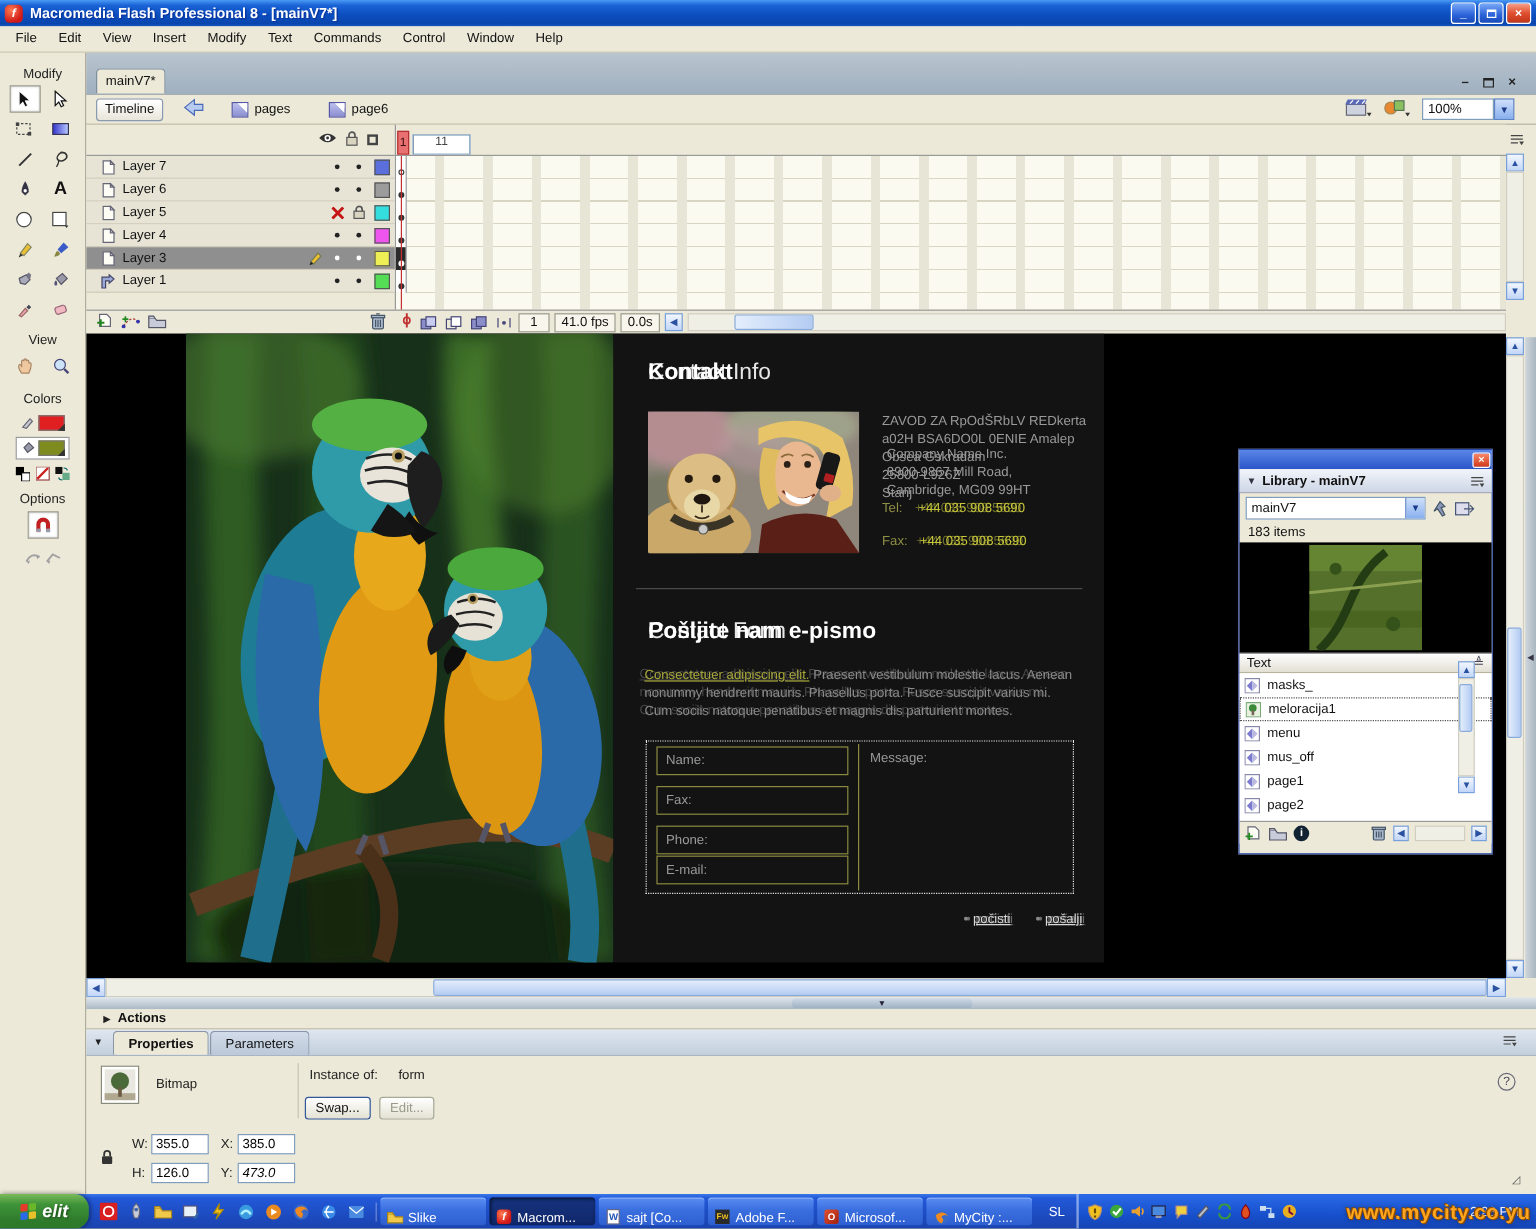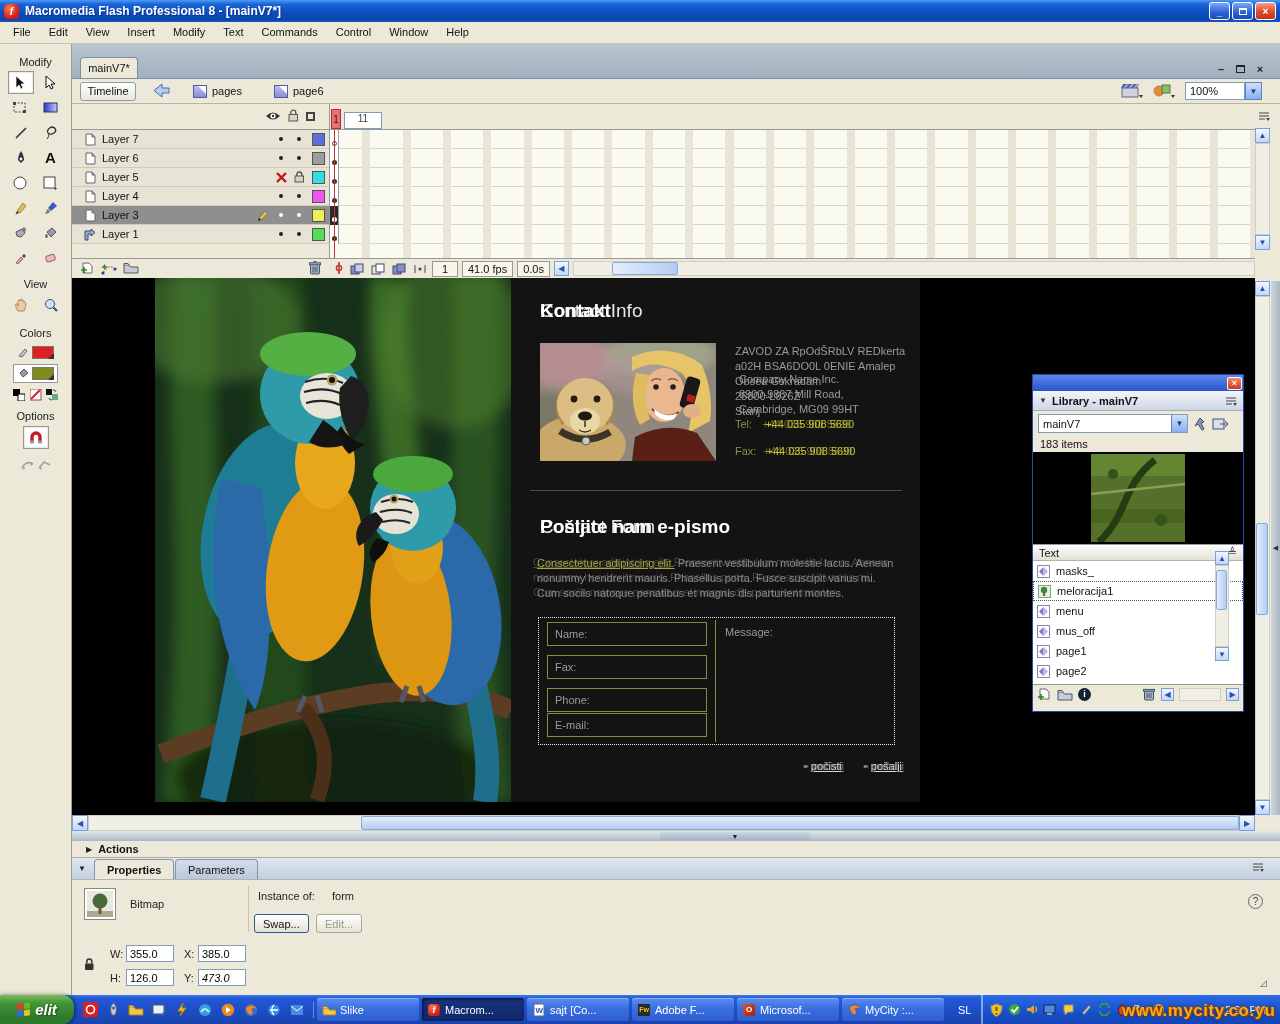--- a/index.html
+++ b/index.html
@@ -70,21 +70,21 @@
 .cell{width:18px;display:flex;align-items:center;justify-content:center}
 .dot{width:4px;height:4px;border-radius:50%;background:#222}
 .lrow.sel .dot{background:#fff}
 .lsw{width:13px;height:13px;border:1px solid #555;margin:0 4px}
 .tl-lbot{position:absolute;left:0;bottom:0;width:258px;height:20px;border-top:1px solid #999;background:#ece9d8;
  display:flex;align-items:center;gap:6px;padding:0 8px}
 .tl-lbot .spacer{flex:1}
 .tlF{position:absolute;left:258px;top:0;width:925px;height:174px}
 .ruler{height:26px;border-bottom:1px solid #999;position:relative;padding-left:14px;white-space:nowrap;overflow:hidden;
  display:flex;align-items:flex-end;background:#ece9d8}
-.ruler .num{display:inline-block;width:38px;text-align:center;color:#444;font-size:10px;padding-bottom:2px}
+.ruler .num{display:inline-block;width:48px;text-align:center;color:#444;font-size:10px;padding-bottom:2px}
 .phead{position:absolute;left:1px;top:5px;width:10px;height:20px;background:#e87070;border:1px solid #b23030;color:#401010;
  display:flex;align-items:center;justify-content:center;font-size:10px;z-index:3}
 .farea{position:relative;height:128px;background-color:#fbfaf1;
  background-image:repeating-linear-gradient(90deg,transparent 0 32.3px,#e7e5d5 32.3px 40.35px),
  repeating-linear-gradient(180deg,transparent 0 18px,#d8d5c3 18px 19px)}
 .kfcol{position:absolute;left:0;top:0;width:9px;height:114px;background:#fff;border-right:1px solid #999}
 .kf{height:19px;display:flex;align-items:flex-end;justify-content:center;padding-bottom:3px}
 .kf.selrow{background:#2a2a2a}
 .kdot{width:5px;height:5px;border-radius:50%;background:#333}
 .kdot.hollow{background:transparent;border:1px solid #444;width:5px;height:5px}
@@ -173,22 +173,22 @@
 
 
 .task{left:0;top:995px;width:1280px;height:29px;background:linear-gradient(#3a77e8,#2258d8 12%,#1c49bc 70%,#1a43ae);display:flex;align-items:center}
 .start{width:74px;height:29px;border-radius:0 12px 12px 0;background:linear-gradient(#7aba5a,#3f9338 30%,#2d7a2b 80%);
  display:flex;align-items:center;justify-content:center;gap:4px;color:#fff;font-weight:bold;font-style:italic;font-size:15px;
  text-shadow:1px 1px 2px #1a4a18;box-shadow:1px 0 4px rgba(0,0,0,.5)}
 .flag{width:14px;height:14px;display:grid;grid-template-columns:6px 6px;grid-auto-rows:6px;gap:1px;transform:skewY(-6deg)}
 .flag i{border-radius:1px}
 .ql{display:flex;align-items:center;gap:7px;padding:0 8px;border-right:1px solid rgba(255,255,255,.35)}
 .qli{width:16px;height:16px;display:flex;align-items:center;justify-content:center}
-.tbtn{width:102px;height:23px;margin-left:3px;border-radius:3px;background:linear-gradient(#5a8df2,#3a6fe0 45%,#2e5fd0);
- box-shadow:inset 0 1px 0 #8ab0f8;color:#fff;display:flex;align-items:center;gap:4px;padding:0 5px;white-space:nowrap;overflow:hidden}
+.tbtn{width:88px;height:23px;margin-left:3px;border-radius:3px;background:linear-gradient(#5a8df2,#3a6fe0 45%,#2e5fd0);
+ box-shadow:inset 0 1px 0 #8ab0f8;color:#fff;display:flex;align-items:flex-end;gap:4px;padding:0 5px;white-space:nowrap;overflow:hidden}
 .tbtn.act{background:linear-gradient(#17337e,#10276a);box-shadow:inset 1px 1px 3px #04102a}
 .tbtn .tico{width:14px;height:14px;flex:0 0 14px;display:flex;align-items:center;justify-content:center}
 .lang{margin-left:6px;color:#fff;padding:4px 8px}
 .tray{margin-left:2px;height:29px;flex:1;display:flex;align-items:center;gap:4px;padding:0 6px;
  background:linear-gradient(#2a6ae8,#1750cc 60%,#1444b4);border-left:2px solid rgba(255,255,255,.45)}
 .tri16{width:14px;height:14px;display:flex;align-items:center;justify-content:center}
 .clock{color:#fff;margin-left:auto;padding-right:8px}
 .wm{left:1122px;top:1001px;font-size:17px;font-weight:bold;color:#ffa51e;letter-spacing:.5px;z-index:9;
  text-shadow:1px 1px 0 #8a4a00,-1px -1px 0 #8a4a00,0 0 4px rgba(0,0,0,.6);pointer-events:none}
 

